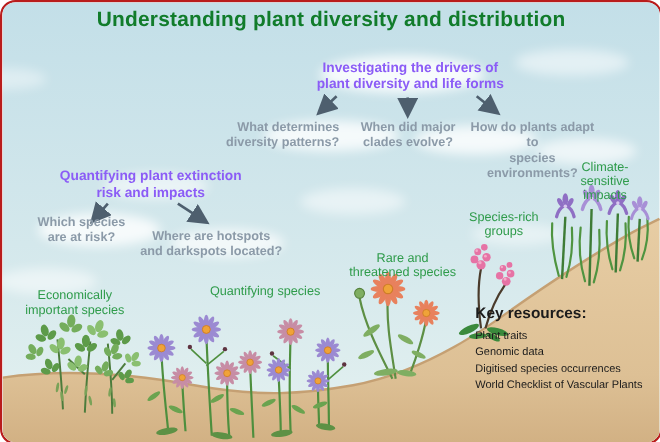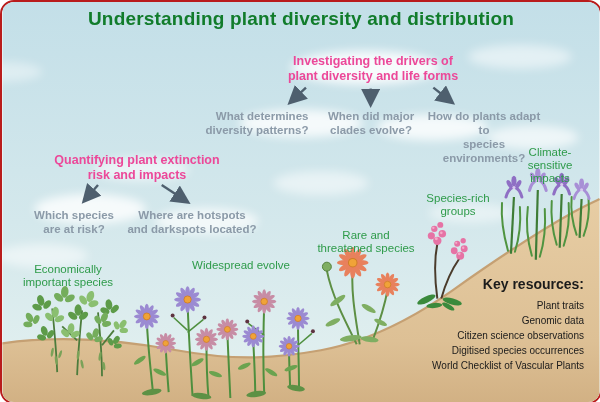--- a/index.html
+++ b/index.html
@@ -12,30 +12,30 @@
     font-family:Liberation Sans, sans-serif;
   }
   .frame svg{position:absolute;left:0;top:0;}
   .txt{position:absolute;white-space:pre-line;}
   .center{transform:translateX(-50%);text-align:center;}
   .title{
     width:100%;left:0;top:6px;text-align:center;
     font-size:19px;font-weight:bold;color:#117c2b;letter-spacing:.2px;
   }
   .theme-heading{
-    font-size:12.5px;font-weight:bold;color:#ec4899;line-height:15px;
+    font-size:12.5px;font-weight:bold;color:#8b5cf6;line-height:15px;
   }
   .question{
     font-size:11.5px;font-weight:bold;color:#8b9aa8;line-height:14px;
   }
   .plant-label{
     font-size:11.5px;color:#2e9b4a;line-height:13px;
   }
   .resources{
-    position:absolute;right:16px;top:274px;text-align:right;color:#1b1b1b;
+    position:absolute;right:16px;top:274px;color:#1b1b1b;
   }
   .resources .res-head{font-size:14px;font-weight:bold;margin-bottom:6px;}
   .resources .res-item{font-size:10px;line-height:15px;}
 </style>
 </head>
 <body>
 
 <div class="frame">
 
   <svg width="598" height="400" viewBox="0 0 600 402">
@@ -284,37 +284,36 @@
 plant diversity and life forms</div>
   <div class="txt center question" style="left:255px;top:107px;text-align:right;">What determines
 diversity patterns?</div>
   <div class="txt center question" style="left:369px;top:107px;">When did major
 clades evolve?</div>
   <div class="txt center question" style="left:482px;top:107px;">How do plants adapt to
 species environments?</div>
 
   <div class="txt center theme-heading" style="left:135px;top:151px;">Quantifying plant extinction
 risk and impacts</div>
-  <div class="txt center question" style="left:72px;top:206px;">Which species
+  <div class="txt center question" style="left:72px;top:193px;">Which species
 are at risk?</div>
   <div class="txt center question" style="left:190px;top:206px;">Where are hotspots
 and darkspots located?</div>
 
   <div class="txt center plant-label" style="left:66px;top:261px;">Economically
 important species</div>
-  <div class="txt center plant-label" style="left:239px;top:257px;">Widespread evolve</div>
+  <div class="txt center plant-label" style="left:239px;top:257px;">Quantifying species</div>
   <div class="txt center plant-label" style="left:456px;top:190px;">Species-rich
 groups</div>
   <div class="txt center plant-label" style="left:364px;top:227px;">Rare and
 threatened species</div>
   <div class="txt center plant-label" style="left:548px;top:144px;">Climate-sensitive
 impacts</div>
 
   <div class="resources">
     <div class="res-head">Key resources:</div>
     <div class="res-item">Plant traits</div>
     <div class="res-item">Genomic data</div>
-    <div class="res-item">Citizen science observations</div>
     <div class="res-item">Digitised species occurrences</div>
     <div class="res-item">World Checklist of Vascular Plants</div>
   </div>
 
 </div>
 
 </body></html>

